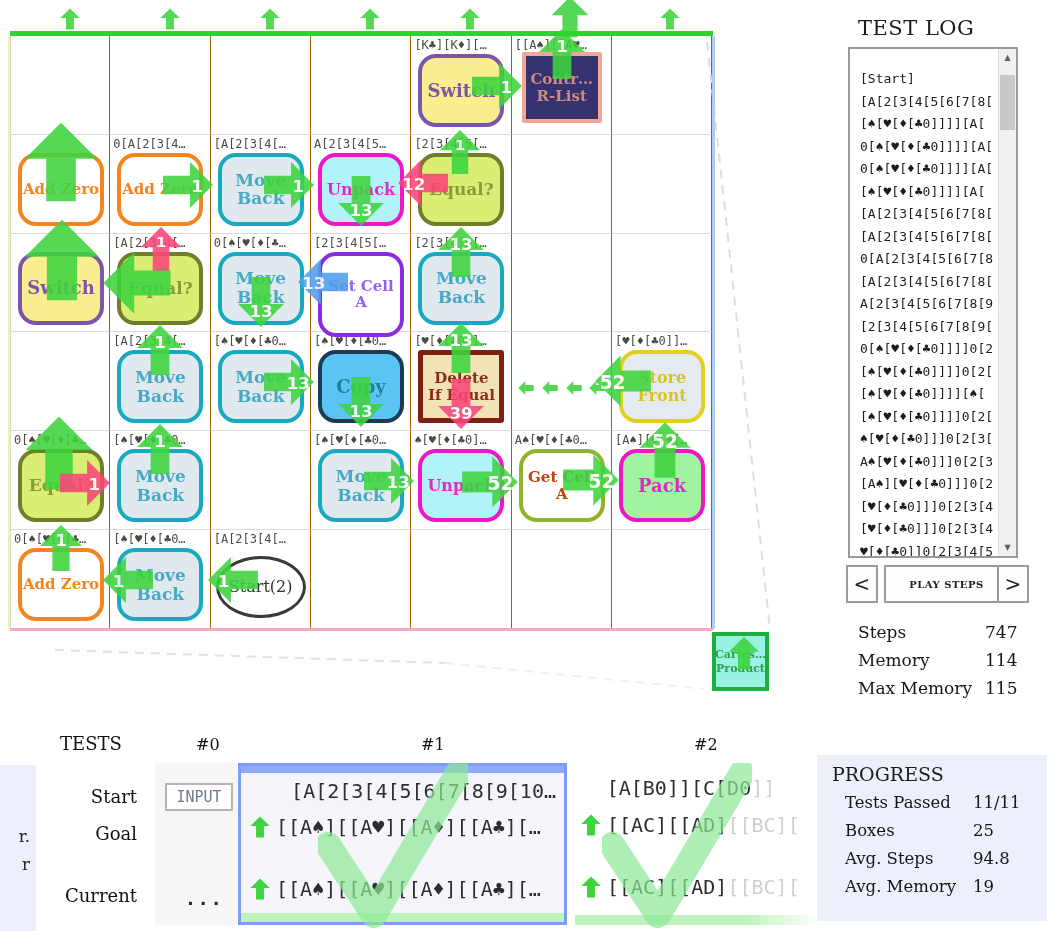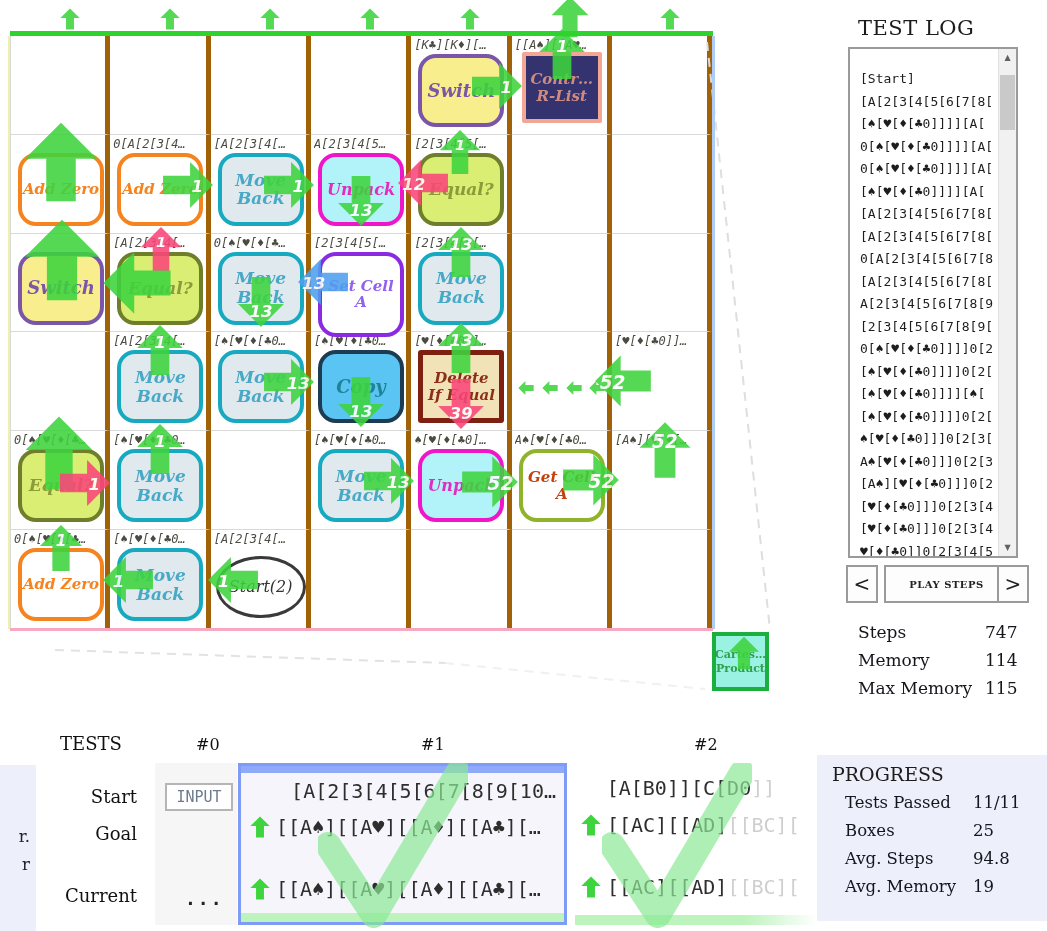--- a/index.html
+++ b/index.html
@@ -1,21 +1,21 @@
 <!DOCTYPE html>
 <html><head>
 <meta charset="utf-8">
 <style>
   html,body{margin:0;padding:0;background:#fff;}
   .app{position:relative;width:1047px;height:931px;background:#fff;overflow:hidden;
        font-family:"DejaVu Serif",serif;}
   .abs{position:absolute;}
   
   .board{position:absolute;left:10px;top:36px;width:703px;height:593px;}
-  .slot{position:absolute;box-sizing:border-box;border-right:5px solid #a16207;border-bottom:1px solid #d9d9d9;font-style:italic;}
+  .slot{position:absolute;box-sizing:border-box;border-right:1px solid #a16207;border-bottom:1px solid #d9d9d9;}
   .slot.c0{border-left:1px solid #d9d9d9;}
   .cell-top-label{position:absolute;left:3px;top:2px;width:96px;height:16px;overflow:hidden;
       font-family:"DejaVu Sans Mono",monospace;font-size:12px;color:#4b4b42;white-space:nowrap;z-index:2;}
   .card{position:absolute;display:flex;align-items:center;justify-content:center;text-align:center;
       white-space:pre-line;box-sizing:border-box;border-style:solid;line-height:1.1;
       font-family:"DejaVu Serif",serif;font-weight:bold;z-index:3;}
   .edge{position:absolute;z-index:5;}
   
   .mini-cell{position:absolute;left:712px;top:632px;width:57px;height:59px;box-sizing:border-box;
       display:flex;flex-direction:column;align-items:center;justify-content:center;
@@ -274,20 +274,22 @@
           </g>
         </svg>
         <svg width="16" height="16" viewBox="0 0 100 100" style="position: absolute; left: 77px; top: 48px; opacity: 0.88; overflow: visible; z-index: 4;">
           <g transform="rotate(270 50 50)">
             <polygon points="50,2 6,46 32,46 32,98 68,98 68,46 94,46" fill="#3ed43e"></polygon>
           </g>
         </svg>
       </div>
       <div class="slot" style="left: 602.1px; top: 296.4px; width: 100.35px; height: 98.8px;">
         <div class="cell-top-label">[♥[♦[♣0]]…</div>
+        <div class="card" style="left: 7px; top: 18px; width: 86px; height: 73px; border-width: 4px; border-color: rgb(226, 207, 32); background: rgb(228, 235, 241); color: rgb(214, 195, 42); border-radius: 18px; font-size: 16px; font-weight: bold;">Store
+Front</div>
         <svg width="58" height="58" viewBox="0 0 100 100" style="position: absolute; left: -18px; top: 20px; opacity: 0.88; overflow: visible; z-index: 4;">
           <g transform="rotate(270 50 50)">
             <polygon points="50,2 6,46 32,46 32,98 68,98 68,46 94,46" fill="#3ed43e"></polygon>
           </g>
           <text x="32" y="64" text-anchor="middle" font-size="32" font-weight="bold" fill="#ffffff" font-family="DejaVu Sans, sans-serif">52</text>
         </svg>
       </div>
       <div class="slot c0" style="left: 0px; top: 395.2px; width: 100.35px; height: 98.8px;">
         <div class="cell-top-label">0[♠[♥[♦[♣…</div>
         <div class="card" style="left: 7px; top: 18px; width: 86px; height: 73px; border-width: 4px; border-color: rgb(110, 126, 42); background: rgb(217, 238, 114); color: rgb(139, 155, 58); border-radius: 18px; font-size: 17px; font-weight: bold;">Equal?</div>
@@ -342,20 +344,21 @@
 A</div>
         <svg width="58" height="58" viewBox="0 0 100 100" style="position: absolute; left: 50px; top: 20px; opacity: 0.88; overflow: visible; z-index: 4;">
           <g transform="rotate(90 50 50)">
             <polygon points="50,2 6,46 32,46 32,98 68,98 68,46 94,46" fill="#3ed43e"></polygon>
           </g>
           <text x="68" y="64" text-anchor="middle" font-size="32" font-weight="bold" fill="#ffffff" font-family="DejaVu Sans, sans-serif">52</text>
         </svg>
       </div>
       <div class="slot" style="left: 602.1px; top: 395.2px; width: 100.35px; height: 98.8px;">
         <div class="cell-top-label">[A♠][♥[♦[…</div>
+        <div class="card" style="left: 7px; top: 18px; width: 86px; height: 73px; border-width: 4px; border-color: rgb(239, 22, 201); background: rgb(160, 243, 160); color: rgb(224, 44, 192); border-radius: 18px; font-size: 18px; font-weight: bold;">Pack</div>
         <svg width="58" height="58" viewBox="0 0 100 100" style="position: absolute; left: 24px; top: -10px; opacity: 0.88; overflow: visible; z-index: 4;">
           <g transform="rotate(0 50 50)">
             <polygon points="50,2 6,46 32,46 32,98 68,98 68,46 94,46" fill="#3ed43e"></polygon>
           </g>
           <text x="50" y="46" text-anchor="middle" font-size="32" font-weight="bold" fill="#ffffff" font-family="DejaVu Sans, sans-serif">52</text>
         </svg>
       </div>
       <div class="slot c0" style="left: 0px; top: 494px; width: 100.35px; height: 98.8px;">
         <div class="cell-top-label">0[♠[♥[♦[♣…</div>
         <div class="card" style="left: 7px; top: 18px; width: 86px; height: 73px; border-width: 4px; border-color: rgb(245, 131, 30); background: rgb(255, 255, 255); color: rgb(245, 131, 30); border-radius: 18px; font-size: 15px; font-weight: bold;">Add Zero</div>

